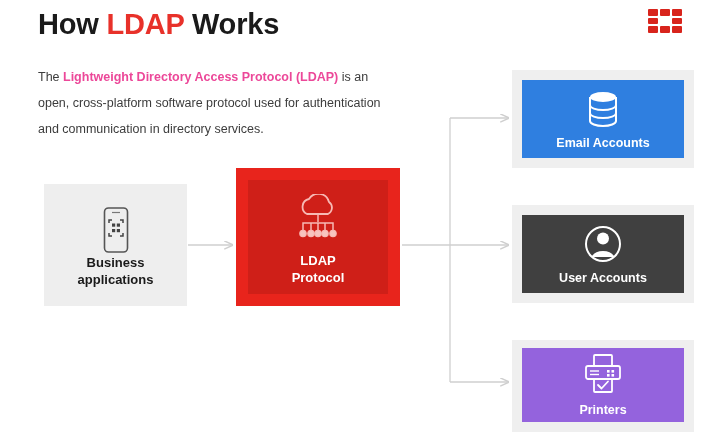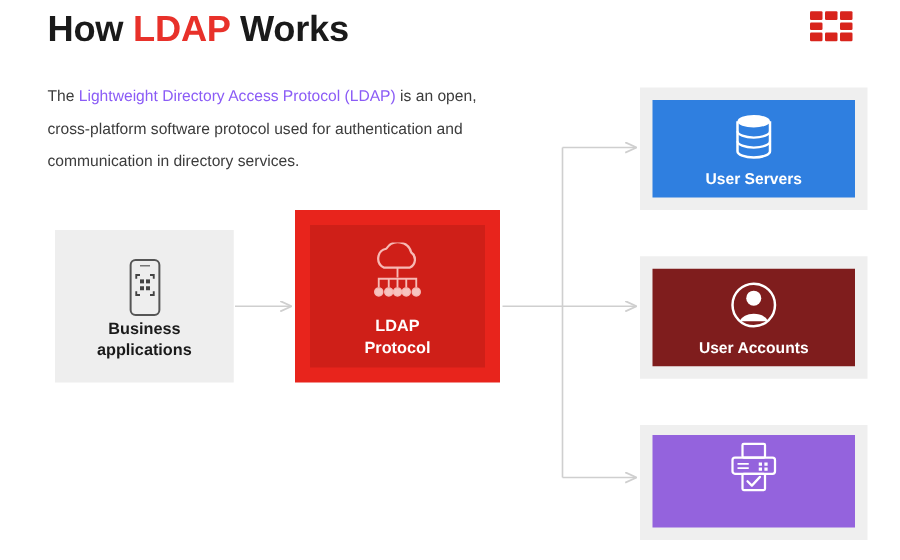--- a/index.html
+++ b/index.html
@@ -17,21 +17,21 @@
     position:absolute;left:38px;top:8px;
     font-size:29px;font-weight:bold;letter-spacing:-0.2px;
     color:#1a1a1a;white-space:nowrap;
   }
   .title .accent{color:#e8312a;}
 
   .body-copy{
     position:absolute;left:38px;top:64px;width:360px;
     font-size:12.5px;line-height:26px;color:#3c3c3c;
   }
-  .body-copy b{color:#8b5cf6;font-weight:normal;}
+  .body-copy b{color:#ec4899;font-weight:bold;}
 
   
   .logo{
     position:absolute;left:648px;top:9px;width:34px;height:24px;
     display:grid;grid-template-columns:repeat(3,1fr);grid-template-rows:repeat(3,1fr);
     gap:2px;
   }
   .logo i{background:#d8241c;display:block;border-radius:1px;}
   .logo i.blank{background:transparent;}
 
@@ -68,21 +68,21 @@
   .chip{position:absolute;}
   .chip .label{font-size:12.5px;font-weight:bold;color:#ffffff;}
   .chip .ico{position:absolute;left:50%;transform:translateX(-50%);}
 
   #email-back{left:512px;top:70px;width:182px;height:98px;}
   #email{left:522px;top:80px;width:162px;height:78px;background:#2f7fe0;}
   #email .ico{top:8px;}
   #email .label{position:absolute;left:0;right:0;bottom:8px;text-align:center;}
 
   #users-back{left:512px;top:205px;width:182px;height:98px;}
-  #users{left:522px;top:215px;width:162px;height:78px;background:#7f1d1d;}
+  #users{left:522px;top:215px;width:162px;height:78px;background:#404040;}
   #users .ico{top:6px;}
   #users .label{position:absolute;left:0;right:0;bottom:8px;text-align:center;}
 
   #print-back{left:512px;top:340px;width:182px;height:92px;}
   #print{left:522px;top:348px;width:162px;height:74px;background:#9463dd;}
   #print .ico{top:4px;}
   #print .label{position:absolute;left:0;right:0;bottom:5px;text-align:center;}
 
   
   svg#wires{position:absolute;left:0;top:0;width:720px;height:448px;pointer-events:none;}
@@ -187,21 +187,21 @@
   <div class="backing" id="email-back"></div>
   <div class="chip" id="email">
     <div class="ico">
       <svg width="42" height="44" viewBox="0 0 42 44">
         <ellipse cx="21" cy="9" rx="13" ry="5" fill="#ffffff"></ellipse>
         <path d="M8,9 L8,33 a13,5 0 0 0 26,0 L34,9" fill="none" stroke="#ffffff" stroke-width="2"></path>
         <path d="M8,17 a13,5 0 0 0 26,0" fill="none" stroke="#ffffff" stroke-width="1.8"></path>
         <path d="M8,25 a13,5 0 0 0 26,0" fill="none" stroke="#ffffff" stroke-width="1.8"></path>
       </svg>
     </div>
-    <div class="label">User Servers</div>
+    <div class="label">Email Accounts</div>
   </div>
 
   <div class="backing" id="users-back"></div>
   <div class="chip" id="users">
     <div class="ico">
       <svg width="44" height="46" viewBox="0 0 44 46">
         <circle cx="22" cy="23" r="17" fill="none" stroke="#ffffff" stroke-width="2"></circle>
         <circle cx="22" cy="17.5" r="6" fill="#ffffff"></circle>
         <path d="M10.5,36 a12.5,10 0 0 1 23,0 z" fill="#ffffff"></path>
       </svg>
@@ -220,15 +220,16 @@
         <g fill="#ffffff">
             <rect x="28" y="18" width="2.6" height="2.6"></rect>
             <rect x="32.5" y="18" width="2.6" height="2.6"></rect>
             <rect x="28" y="22" width="2.6" height="2.6"></rect>
             <rect x="32.5" y="22" width="2.6" height="2.6"></rect>
           </g>
         <rect x="15" y="27" width="18" height="13" rx="1" fill="none" stroke="#ffffff" stroke-width="1.8"></rect>
         <path d="M19,33 L22.5,36.5 L29,29.5" fill="none" stroke="#ffffff" stroke-width="1.8" stroke-linecap="round" stroke-linejoin="round"></path>
       </svg>
     </div>
+    <div class="label">Printers</div>
   </div>
 
 </div>
 
 </body></html>

